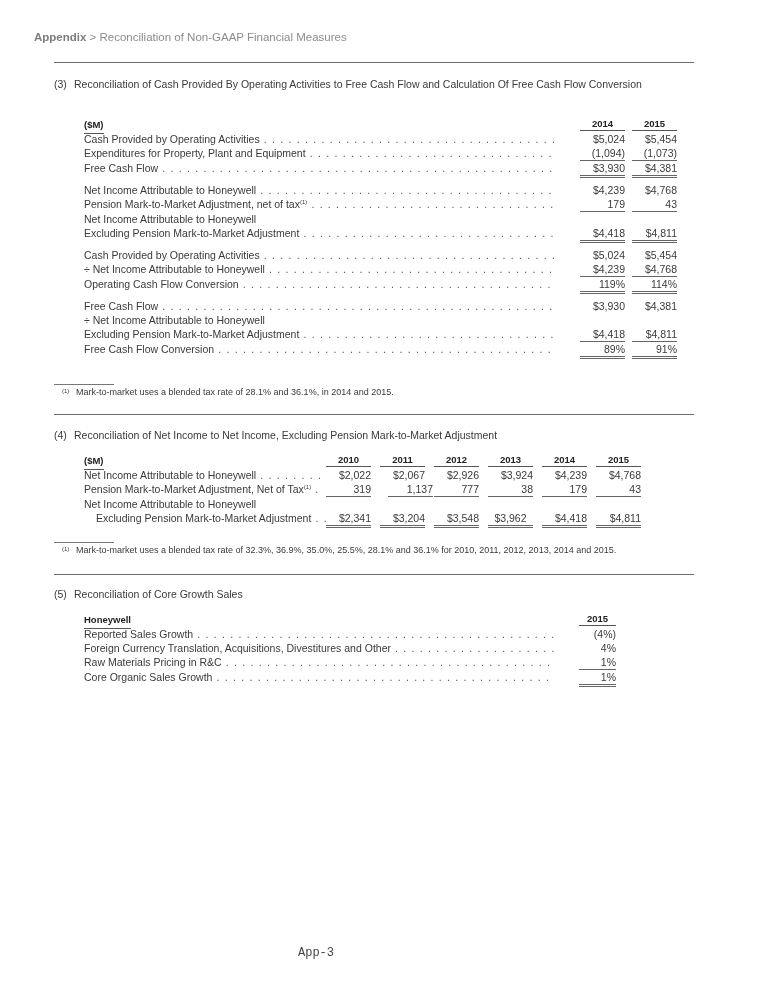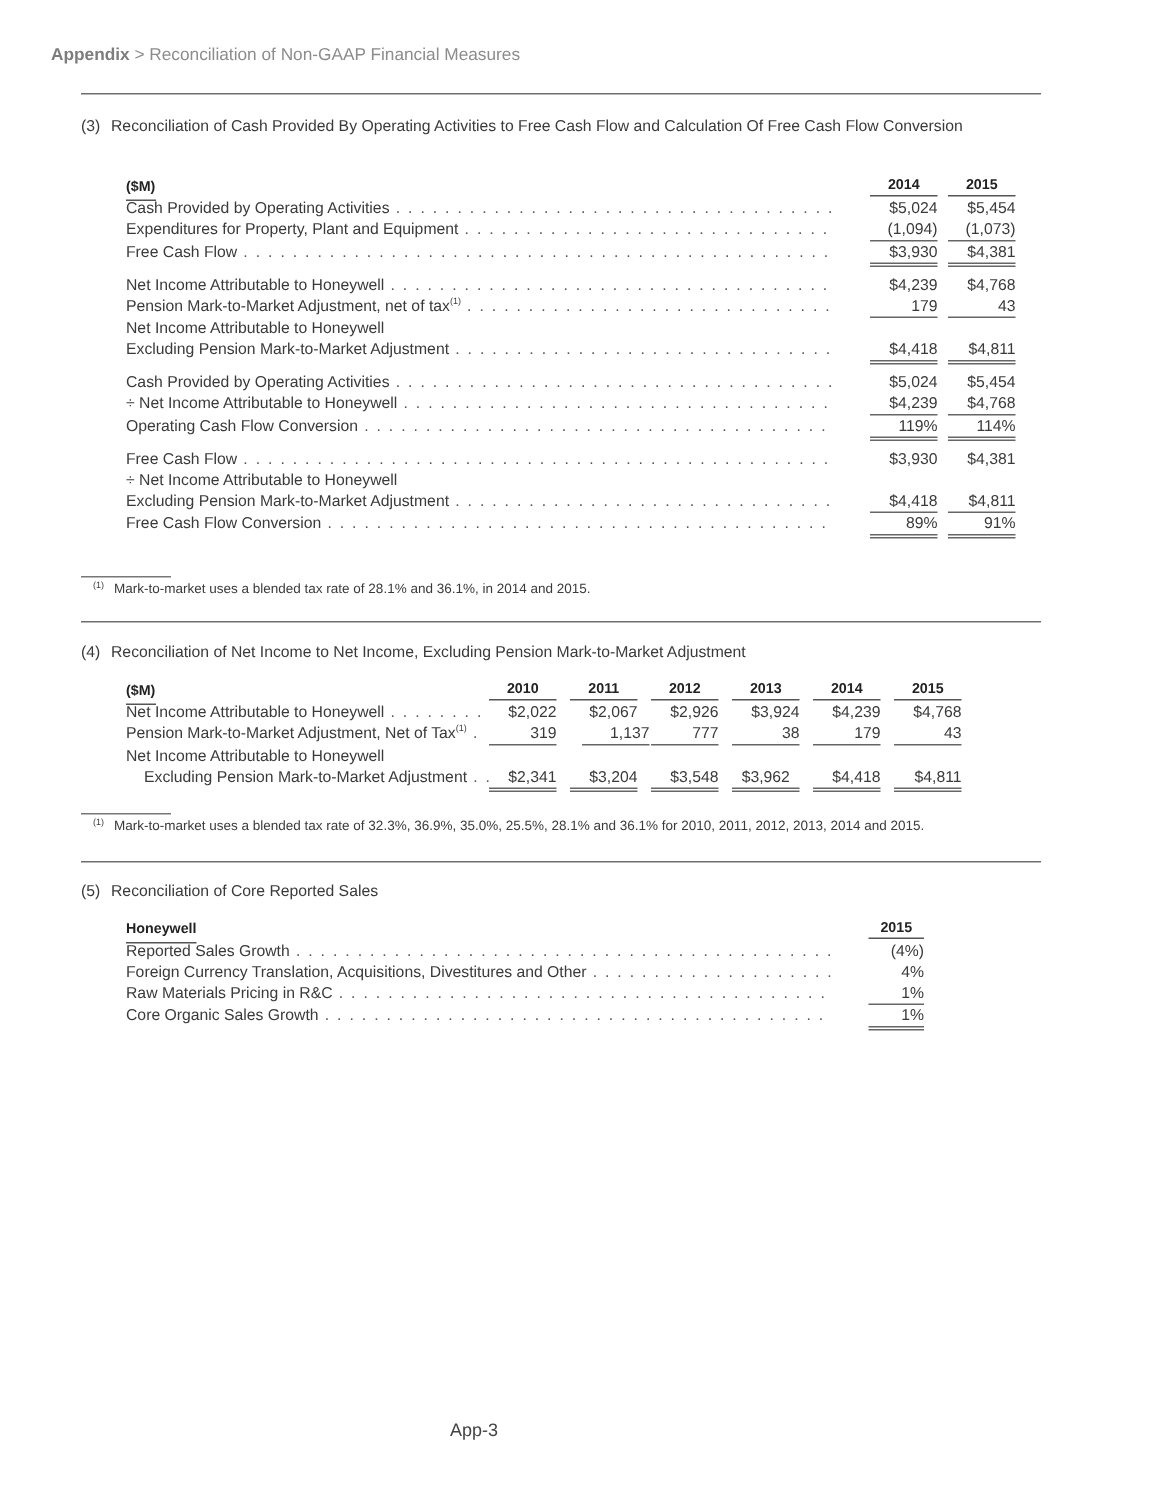--- a/index.html
+++ b/index.html
@@ -30,21 +30,21 @@
   }
   .colhdr { position: absolute; font-weight: bold; font-size: 9.5px; color: #222; text-align: center; border-bottom: 1px solid #555; padding-bottom: 1px; }
   .ul { border-bottom: 1px solid #666; }
   .dul { border-bottom: 3px double #666; }
   .footnote-rule { position: absolute; left: 54px; width: 60px; border-top: 1px solid #777; }
   .footnote { position: absolute; left: 76px; font-size: 9px; color: #3a3a3a; white-space: nowrap; }
   sup { font-size: 6px; vertical-align: super; line-height: 0; }
   .footnote sup { position: absolute; left: -14px; top: 4px; }
   .page-num {
     position: absolute; left: 0; width: 632px; top: 946px; text-align: center;
-    font-family: Liberation Sans, sans-serif; font-size: 12px; color: #444;
+    font-family: Liberation Mono, monospace; font-size: 12px; color: #444;
   }
 </style>
 </head>
 <body>
 
 <div class="breadcrumb">
   <b>Appendix</b>
   <span>&gt;</span>
   <span>Reconciliation of Non-GAAP Financial Measures</span>
 </div>
@@ -182,21 +182,21 @@
   </div>
 
 <div class="footnote-rule" style="top:542px"></div>
 <div class="footnote" style="top:545px">
   <sup>(1)</sup>
   <span>Mark-to-market uses a blended tax rate of 32.3%, 36.9%, 35.0%, 25.5%, 28.1% and 36.1% for 2010, 2011, 2012, 2013, 2014 and 2015.</span>
 </div>
 <div class="hr" style="top:574px"></div>
 
 <div class="section-title" style="top:587px">
-  <span class="num">(5)</span><span>Reconciliation of Core Reported Sales</span>
+  <span class="num">(5)</span><span>Reconciliation of Core Growth Sales</span>
 </div>
 
 <div class="tbl" id="s5" style="top:613px; width:600px; height:80px">
   <div class="row" style="top:0">
       <span class="lbl hdr-lbl">Honeywell</span>
     </div>
   <span class="colhdr" style="left:495px; top:0; width:37px">2015</span>
 <div class="row" style="top: 14px; width: 600px;">
       <span class="lbl" style="width: 470px; padding-left: 0px;"><span>Reported Sales Growth</span><span class="dots"> . . . . . . . . . . . . . . . . . . . . . . . . . . . . . . . . . . . . . . . . . . . . . . . . . . . . . . . . . . . . . . . . . . . . . . . . . . . . . .</span></span>
       <span class="val" style="left: 495px; width: 37px;">(4%)</span>

